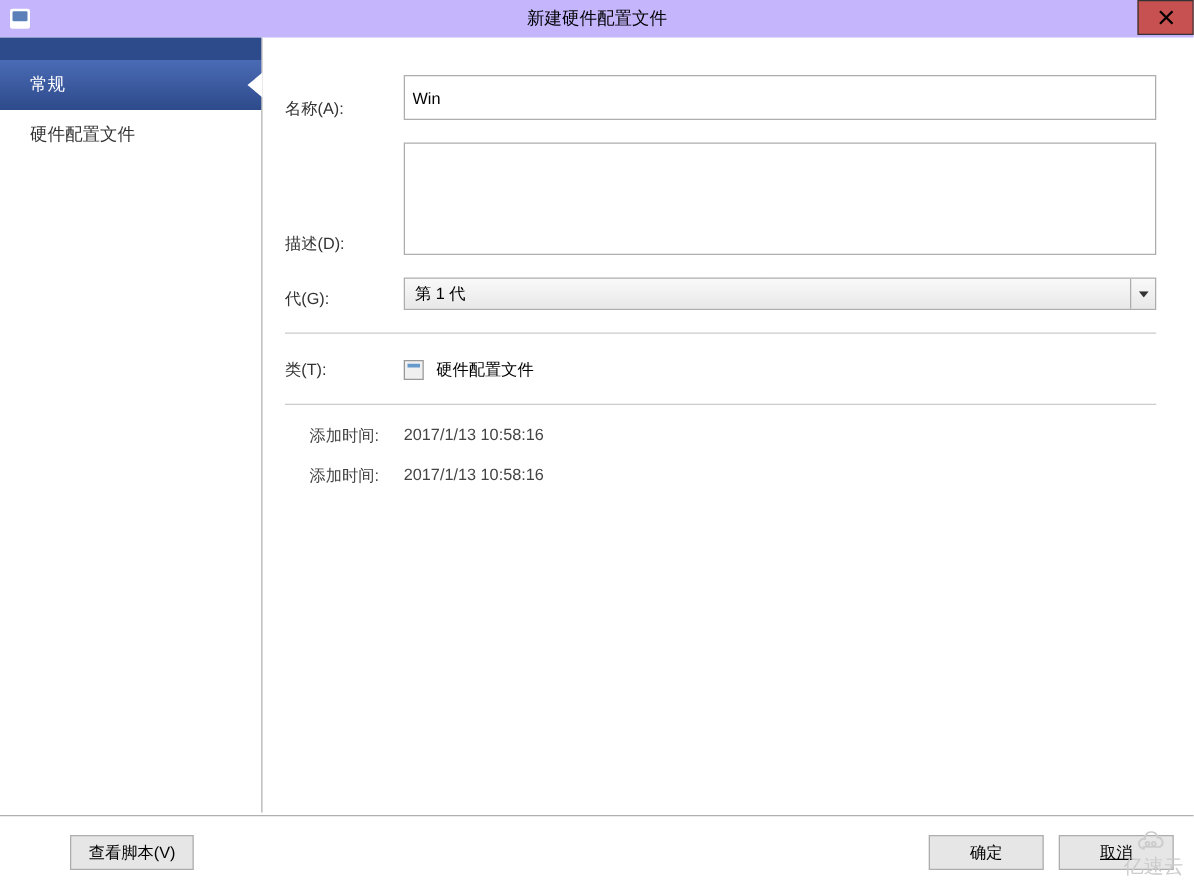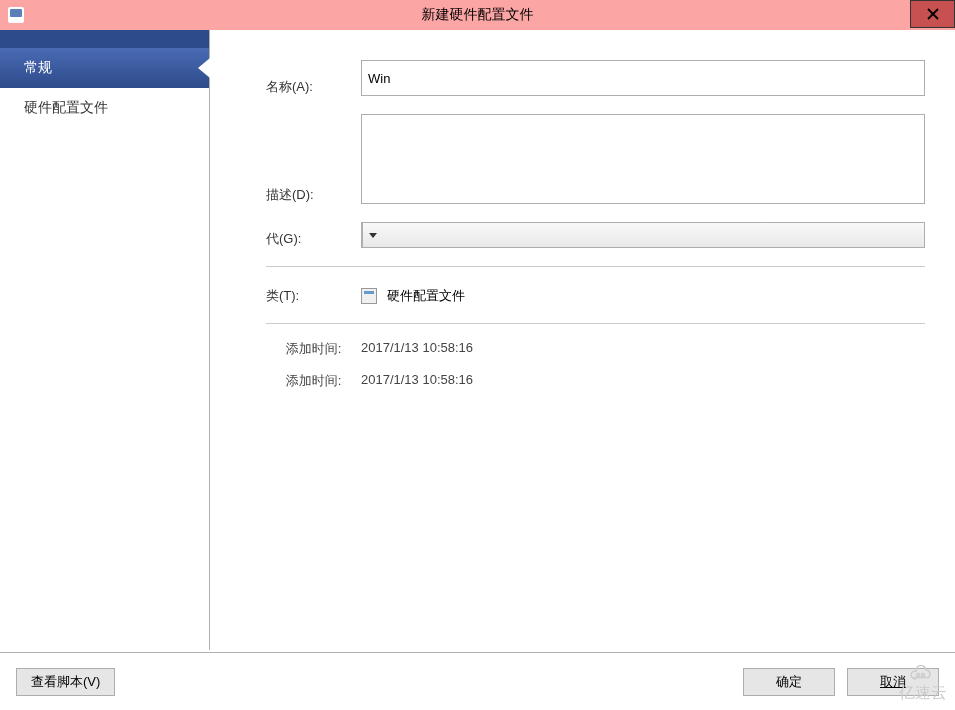--- a/index.html
+++ b/index.html
@@ -10,21 +10,21 @@
       margin: 0;
       padding: 0;
       width: 955px;
       height: 710px;
       background: #ffffff;
       overflow: hidden;
       position: relative;
     }
     .titlebar {
       height: 30px;
-      background: #fca5a5;
+      background: #c4b5fd;
       display: flex;
       align-items: center;
       position: relative;
     }
     .titlebar-icon {
       width: 16px;
       height: 16px;
       margin-left: 8px;
       background: #ffffff;
       border-radius: 2px;
@@ -61,21 +61,20 @@
       cursor: pointer;
       border: 1px solid #333;
     }
     .close-btn svg {
       width: 12px;
       height: 12px;
     }
     .main-area {
       display: flex;
       height: 620px;
-      gap: 38px;
     }
     .sidebar {
       width: 210px;
       background: #ffffff;
       border-right: 1px solid #b0b0b0;
       position: relative;
     }
     .sidebar-blue-band {
       height: 18px;
       background: #2d4a8a;
@@ -212,20 +211,21 @@
     }
     .btn {
       height: 28px;
       min-width: 92px;
       padding: 0 14px;
       background: #e6e6e6;
       border: 1px solid #adadad;
       font-size: 13px;
       cursor: pointer;
       text-align: center;
+      margin-left: 40px;
     }
     .btn-spacer {
       flex: 1;
     }
     .btn + .btn {
       margin-left: 12px;
       text-decoration: underline;
     }
     .watermark {
       position: absolute;
@@ -276,20 +276,21 @@
     </div>
 
     <div class="form-row">
       <div class="form-label">描述(D):</div>
       <textarea class="textarea-input" style=""></textarea>
     </div>
 
     <div class="form-row">
       <div class="form-label">代(G):</div>
       <div class="dropdown">
+        <div class="dropdown-value">第 1 代</div>
         <div class="dropdown-arrow">
           <svg width="8" height="5" viewBox="0 0 8 5">
               <path d="M0 0 L4 5 L8 0 Z" fill="#333"></path>
             </svg>
         </div>
       </div>
     </div>
 
     <div class="divider"></div>
 

